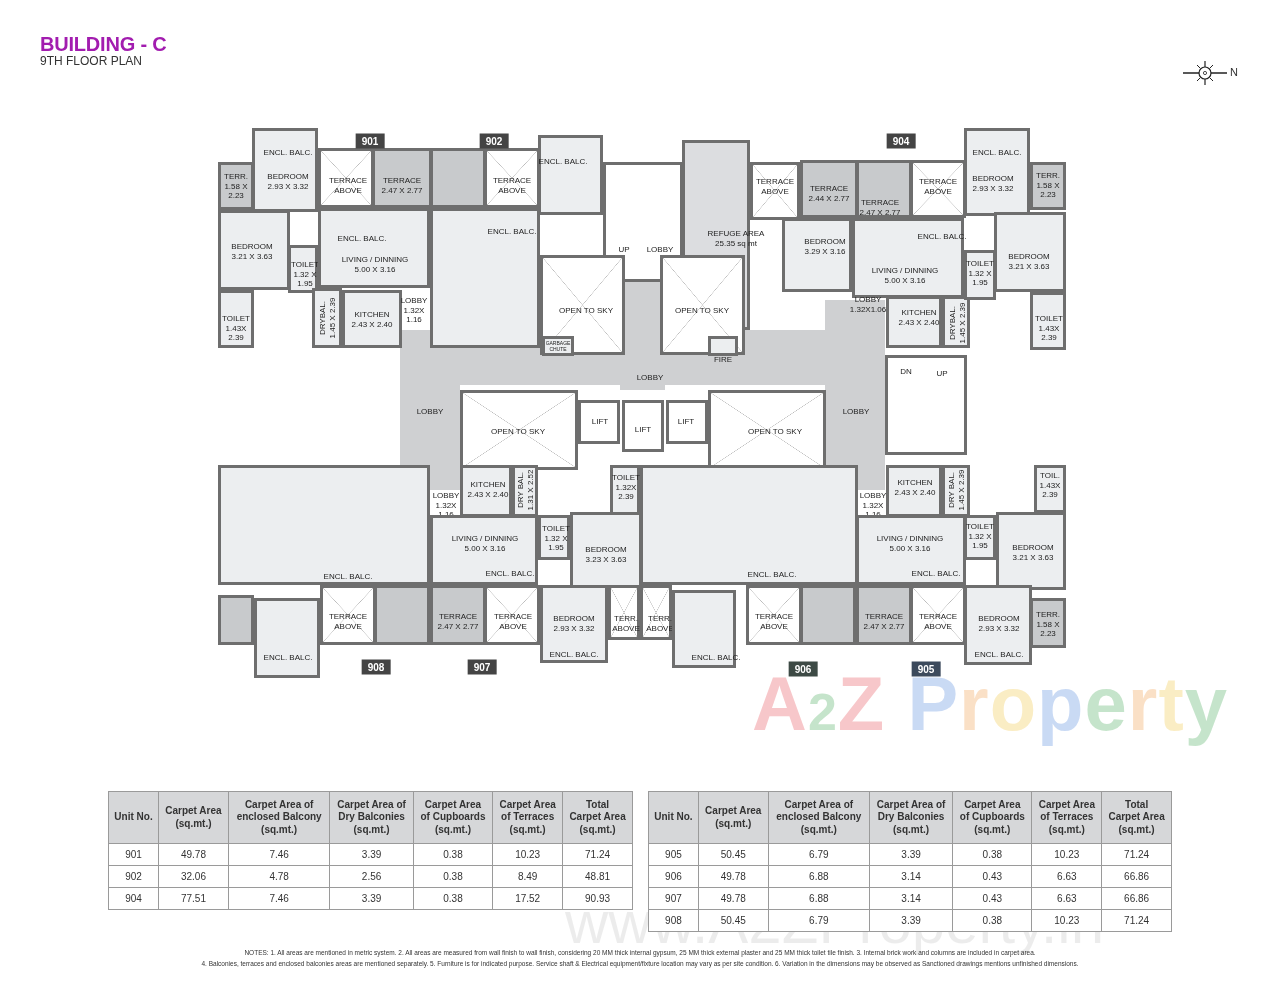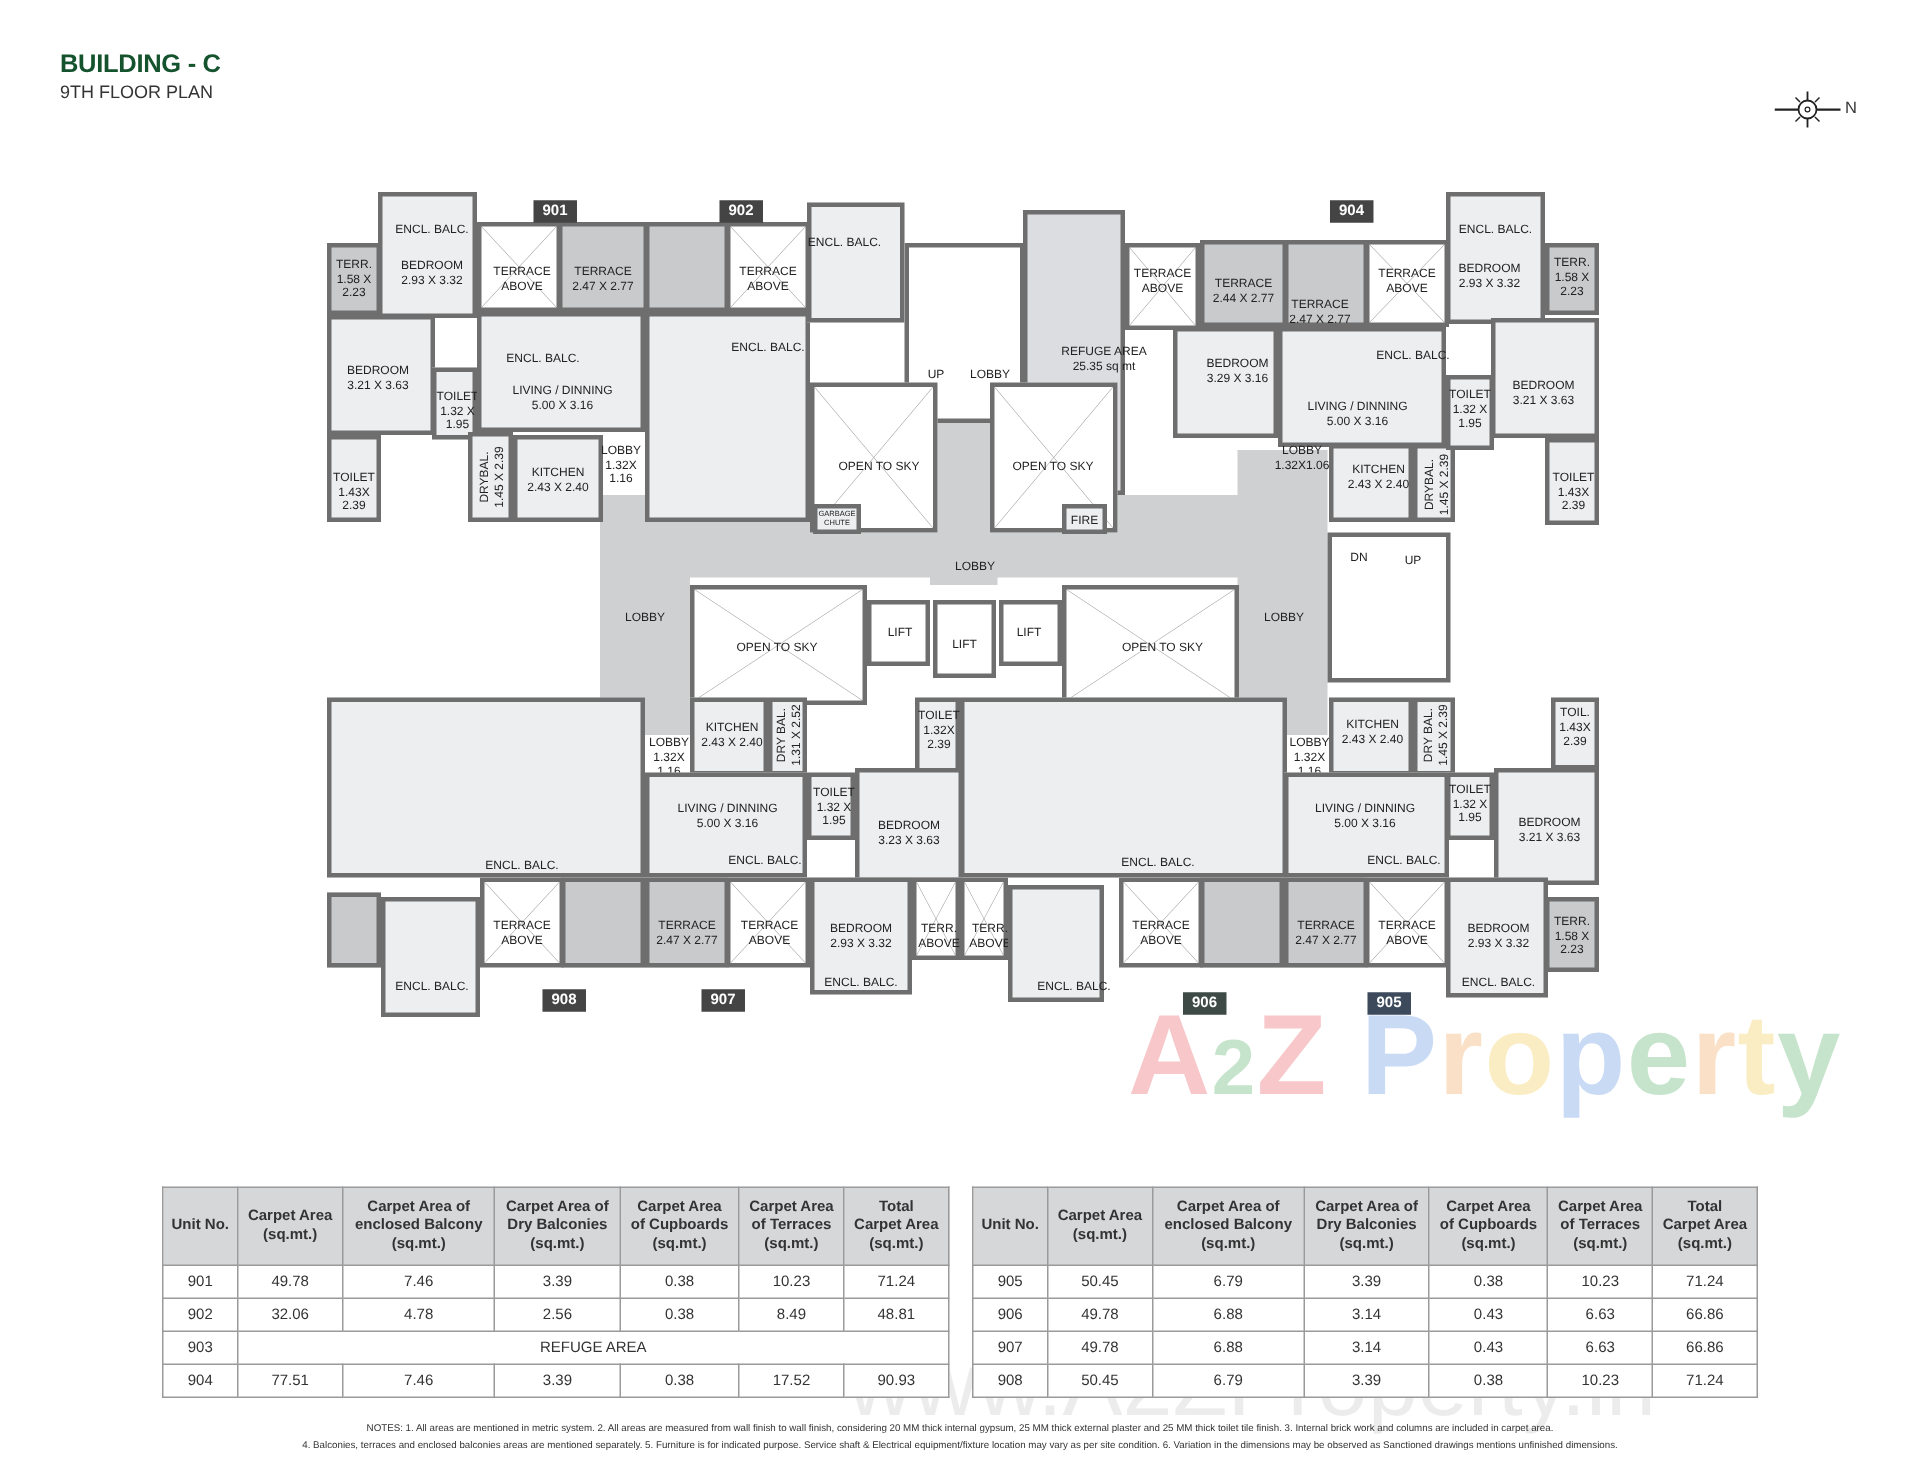--- a/index.html
+++ b/index.html
@@ -1,18 +1,18 @@
 <!DOCTYPE html>
 <html><head>
 <meta charset="utf-8">
 <style>
   * { box-sizing: border-box; margin: 0; padding: 0; }
   body { width: 1280px; height: 985px; background: #ffffff; position: relative; overflow: hidden;
          font-family: "Liberation Sans", sans-serif; color: #333; }
-  .title { position: absolute; left: 40px; top: 33px; font-size: 17px; font-weight: bold; color: #14532d; letter-spacing: -0.2px; }
+  .title { position: absolute; left: 40px; top: 33px; font-size: 20px; font-weight: bold; color: #a21caf; letter-spacing: -0.2px; }
   .subtitle { position: absolute; left: 40px; top: 54px; font-size: 12px; color: #333; }
   .compass { position: absolute; left: 1183px; top: 59px; width: 60px; height: 28px; }
   .compass-n { position: absolute; left: 1230px; top: 66px; font-size: 11px; color: #333; }
 
   .plan { position: absolute; left: 200px; top: 120px; width: 880px; height: 580px; }
   .r { position: absolute; border: 3px solid #6e6e6e; background: #eceef0; }
   .r.dark { background: #c8cacc; }
   .r.lobby { background: #cfd0d2; border: none; }
   .r.white { background: #ffffff; }
   .r.xcross { background:
@@ -120,21 +120,21 @@
   <div class="lbl" style="left: 536px; top: 119px; white-space: pre;">REFUGE AREA
 25.35 sq mt</div>
   <div class="r xcross" style="left:340px;top:135px;width:85px;height:100px;"></div>
   <div class="lbl" style="left:386px;top:191px;">OPEN TO SKY</div>
   <div class="r xcross" style="left:460px;top:135px;width:85px;height:100px;"></div>
   <div class="lbl" style="left:502px;top:191px;">OPEN TO SKY</div>
   <div class="r" style="left:342px;top:216px;width:32px;height:20px;"></div>
   <div class="lbl" style="left: 358px; top: 226px; font-size: 5px; white-space: pre;">GARBAGE
 CHUTE</div>
   <div class="r" style="left:508px;top:216px;width:30px;height:20px;"></div>
-  <div class="lbl" style="left:523px;top:227px;">FIRE</div>
+  <div class="lbl" style="left:523px;top:240px;">FIRE</div>
 
   <div class="r xcross" style="left:550px;top:42px;width:50px;height:58px;"></div>
   <div class="lbl" style="left: 575px; top: 67px; white-space: pre;">TERRACE
 ABOVE</div>
   <div class="r dark" style="left:600px;top:40px;width:58px;height:58px;"></div>
   <div class="lbl" style="left: 629px; top: 74px; white-space: pre;">TERRACE
 2.44 X 2.77</div>
   <div class="r dark" style="left:656px;top:40px;width:56px;height:58px;"></div>
   <div class="lbl" style="left: 680px; top: 88px; white-space: pre;">TERRACE
 2.47 X 2.77</div>
@@ -338,24 +338,20 @@
       <tr>
         <td>902</td>
         <td>32.06</td>
         <td>4.78</td>
         <td>2.56</td>
         <td>0.38</td>
         <td>8.49</td>
         <td>48.81</td>
       </tr>
       <tr>
-        <td>903</td>
-        <td colspan="6">REFUGE AREA</td>
-      </tr>
-      <tr>
         <td>904</td>
         <td>77.51</td>
         <td>7.46</td>
         <td>3.39</td>
         <td>0.38</td>
         <td>17.52</td>
         <td>90.93</td>
       </tr>
     </tbody>
 </table>

